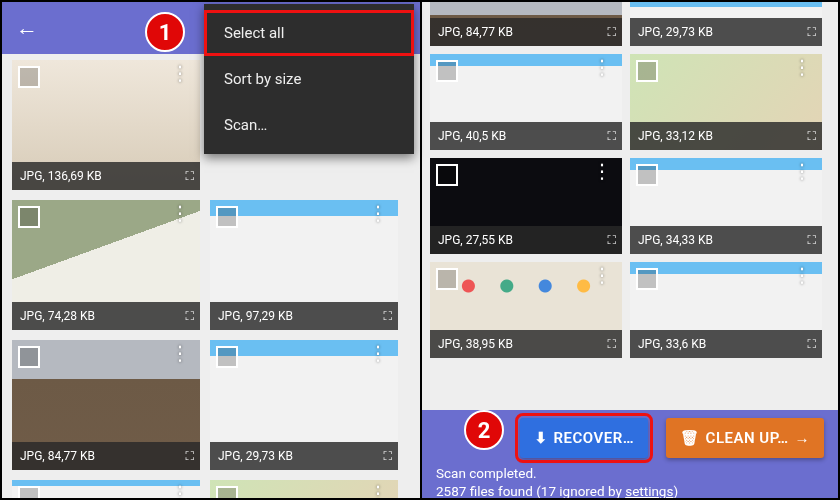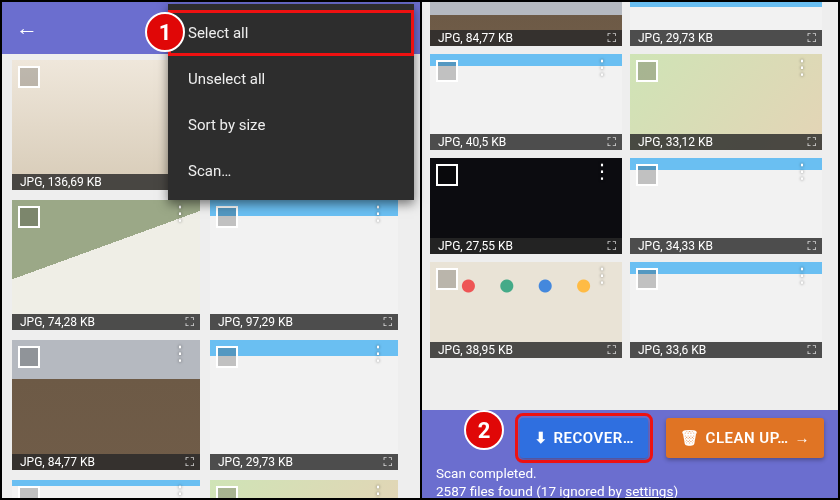--- a/index.html
+++ b/index.html
@@ -36,21 +36,21 @@
     color: #fff;
   }
   .back-arrow {
     font-size: 22px;
     cursor: pointer;
   }
   .menu {
     position: absolute;
     top: 2px;
     right: 6px;
-    width: 246px;
+    width: 210px;
     background: #2d2d2d;
     box-shadow: 0 4px 10px rgba(0,0,0,.5);
     z-index: 10;
     padding: 6px 0;
   }
   .menu-item {
     color: #eee;
     font-size: 15px;
     padding: 14px 20px;
     cursor: pointer;
@@ -95,21 +95,21 @@
     background: rgba(0,0,0,.2);
     cursor: pointer;
   }
   .kebab {
     position: absolute; top: 8px; right: 10px;
     color: #fff; font-size: 20px; line-height: 10px;
     cursor: pointer; text-shadow: 0 0 3px rgba(0,0,0,.6);
   }
   .footbar {
     position: absolute; bottom: 0; left: 0; right: 0;
-    height: 16px;
+    height: 28px;
     background: rgba(40,40,40,.82);
     color: #fff;
     font-size: 12px;
     display: flex;
     align-items: center;
     padding: 0 8px;
     justify-content: space-between;
   }
   .expand-icon {
     font-size: 12px;
@@ -247,21 +247,20 @@
       </div>
       <div class="thumb" style="height:50px">
         <div class="bg bg-map"></div>
         <div class="chk"></div>
         <div class="kebab">⋮</div>
       </div>
     </div>
 
     <div class="menu">
       <div class="menu-item hl">Select all</div>
-      <div class="menu-item">Unselect all</div>
       <div class="menu-item">Sort by size</div>
       <div class="menu-item">Scan…</div>
     </div>
 
     <div class="ann" style="top:10px; left:143px;">1</div>
   </div>
 
   <div class="phone">
     <div class="right-grid">
 

